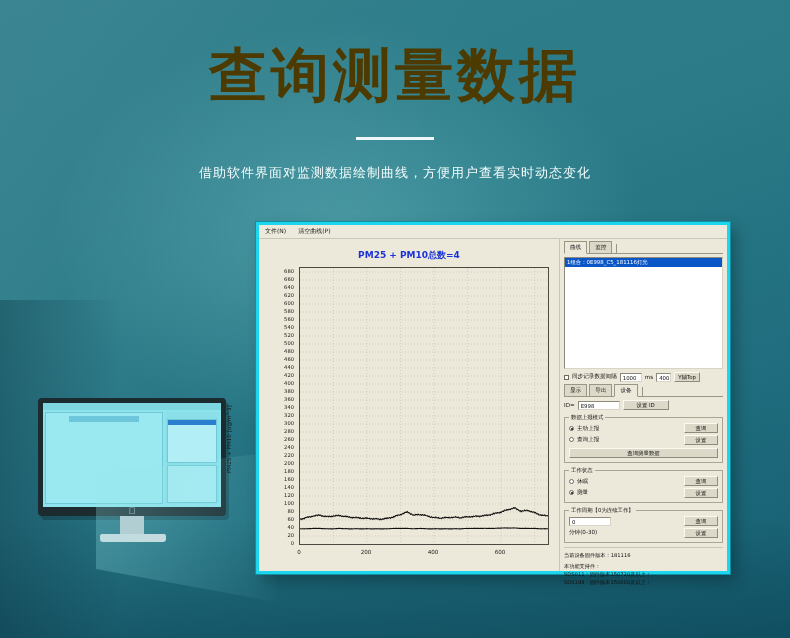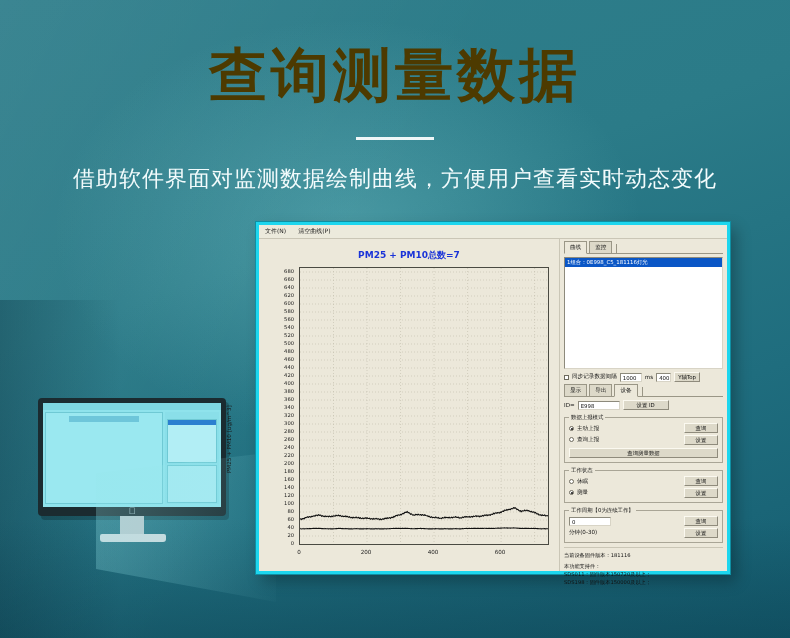--- a/index.html
+++ b/index.html
@@ -28,21 +28,21 @@
 
   
   #hero { position:absolute; left:0; top:42px; width:100%; text-align:center; }
   #hero h1 {
     margin:0; font-size:58px; line-height:1.15; font-weight:bold;
     color:#4d3a00; letter-spacing:4px;
     font-family:"DejaVu Sans", sans-serif;
   }
   #hero .rule { width:78px; height:3px; background:#eef6f7; margin:28px auto 0; }
   #hero .sub {
-    margin-top:24px; font-size:22px; color:#f2fbfc; letter-spacing:1px;
+    margin-top:24px; font-size:13px; color:#f2fbfc; letter-spacing:1px;
     font-family:"DejaVu Sans", sans-serif;
   }
 
   
   #monitor { position:absolute; left:38px; top:398px; width:200px; height:160px; }
   #mon-bezel {
     position:absolute; left:0; top:0; width:188px; height:118px;
     background:#1b2b30; border-radius:4px;
     box-shadow:3px 4px 0 rgba(0,0,0,0.22);
   }
@@ -242,21 +242,21 @@
   <div id="app-inner">
 
     <div id="menubar">
       <span class="menu-item">文件(N)</span>
       <span class="menu-item">清空曲线(P)</span>
     </div>
 
     <div id="body-row">
 
       <div id="chart-pane">
-        <div id="chart-title">PM25 + PM10总数=7</div>
+        <div id="chart-title">PM25 + PM10总数=4</div>
         <div id="ylabel">PM25 + PM10 [ug/m^3]</div>
         <div id="yaxis" style="top: 28px; height: 276px; bottom: auto;">
             <div class="ytick" style="top: 276px;">0</div>
             <div class="ytick" style="top: 268px;">20</div>
             <div class="ytick" style="top: 260px;">40</div>
             <div class="ytick" style="top: 252px;">60</div>
             <div class="ytick" style="top: 244px;">80</div>
             <div class="ytick" style="top: 236px;">100</div>
             <div class="ytick" style="top: 228px;">120</div>
             <div class="ytick" style="top: 220px;">140</div>

